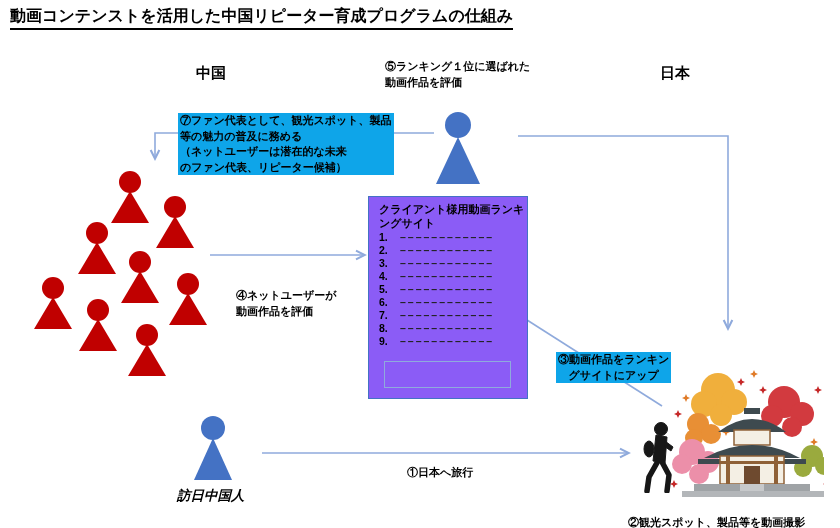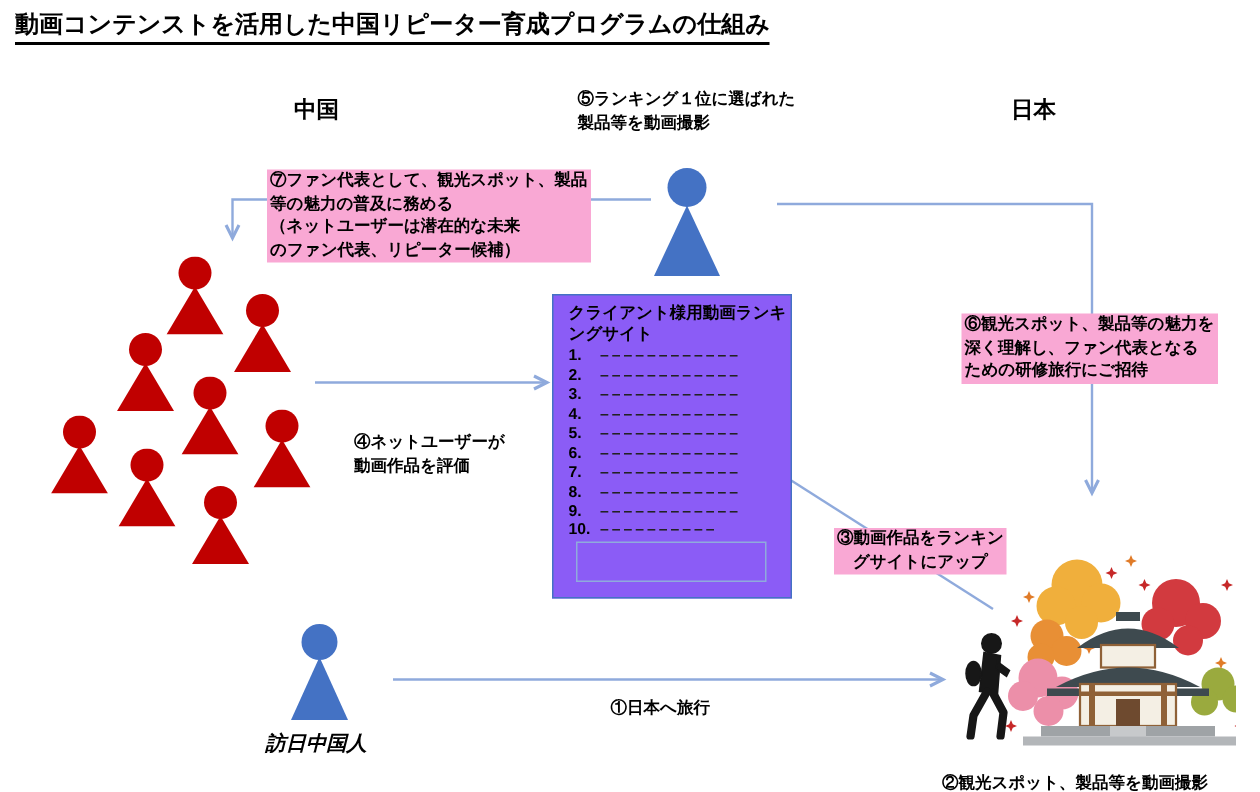--- a/index.html
+++ b/index.html
@@ -3,21 +3,21 @@
 <meta charset="utf-8">
 <style>
   html,body{margin:0;padding:0;background:#fff;}
   .canvas{position:relative;width:824px;height:528px;background:#fff;overflow:hidden;
           font-family:"Liberation Sans",sans-serif;color:#000;}
   .abs{position:absolute;}
   .title{font-size:16px;font-weight:bold;border-bottom:2px solid #000;padding-bottom:1px;z-index:3;}
   .region{font-size:15px;font-weight:bold;z-index:3;}
   .lbl{position:absolute;font-weight:bold;font-size:11px;line-height:15.5px;
        white-space:pre-line;z-index:3;}
-  .lbl.bg{background:#f9a8d4;padding:0 2px;}
+  .lbl.bg{background:#0ea5e9;padding:0 2px;}
   .flow{position:absolute;inset:0;width:840px;height:528px;z-index:1;}
   .flow path.line{fill:none;stroke:var(--arrow,#8FAADC);stroke-width:1.6;}
   .arrowhead{stroke:var(--arrow,#8FAADC);fill:none;stroke-width:1.3;}
   .person{position:absolute;z-index:2;}
   .person.red svg *{fill:var(--red-person,#C00000);}
   .person.blue svg *{fill:var(--blue-person,#4472C4);}
   .rankbox{position:absolute;left:368px;top:196px;width:160px;height:203px;
            border:1.6px solid var(--box-border,#4472C4);background:#8b5cf6;z-index:2;box-sizing:border-box;}
   .rankbox .bxtitle{position:absolute;left:10px;top:5px;font-size:11px;font-weight:bold;
            line-height:14px;white-space:pre-line;}
@@ -30,21 +30,21 @@
   .illus{position:absolute;z-index:2;}
 </style>
 </head>
 <body>
 
 <div class="canvas">
 
   <div class="abs title" style="left:10px;top:6px;">動画コンテンストを活用した中国リピーター育成プログラムの仕組み</div>
 
   <div class="abs region" style="left:196px;top:64px;">中国</div>
-  <div class="abs region" style="left:674px;top:64px;">日本</div>
+  <div class="abs region" style="left:660px;top:64px;">日本</div>
 
   <svg class="flow">
     <defs>
       <marker id="arw" markerWidth="9" markerHeight="9" refX="6" refY="3.5" orient="auto">
         <path class="arrowhead" d="M1,0.8 L6.4,3.5 L1,6.2"></path>
       </marker>
     </defs>
     <g>
         <path class="line" d="M434,133 L155,133 L155,158" marker-end="url(#arw)"></path>
       </g>
@@ -56,30 +56,27 @@
       </g>
     <g>
         <path class="line" d="M662,406 L516,313" marker-end="url(#arw)"></path>
       </g>
     <g>
         <path class="line" d="M262,453 L628,453" marker-end="url(#arw)"></path>
       </g>
   </svg>
 
   <div class="lbl" style="left:385px;top:59px;">⑤ランキング１位に選ばれた
-製品等を動画撮影</div>
+動画作品を評価</div>
   <div class="lbl bg" style="left:178px;top:113px;">⑦ファン代表として、観光スポット、製品
 等の魅力の普及に務める
 （ネットユーザーは潜在的な未来
 のファン代表、リピーター候補）</div>
   <div class="lbl" style="left:236px;top:268px;margin-top:20px;">④ネットユーザーが
 動画作品を評価</div>
-  <div class="lbl bg" style="left:641px;top:209px;">⑥観光スポット、製品等の魅力を
-深く理解し、ファン代表となる
-ための研修旅行にご招待</div>
   <div class="lbl bg" style="left:556px;top:352px;text-align:center;">③動画作品をランキン
 グサイトにアップ</div>
   <div class="lbl" style="left:407px;top:465px;">①日本へ旅行</div>
   <div class="lbl" style="left:628px;top:501px;margin-top:14px;">②観光スポット、製品等を動画撮影</div>
 
   <div class="person blue" style="left:434px;top:112px;">
     <svg width="48" height="72" viewBox="0 0 48 72">
         <circle cx="24" cy="13" r="13"></circle>
         <polygon points="24,25 2,72 46,72"></polygon>
       </svg>
@@ -152,24 +149,20 @@
           <span class="num">7.</span>
           <span class="dash">––––––––––––</span>
         </div>
       <div class="rankrow">
           <span class="num">8.</span>
           <span class="dash">––––––––––––</span>
         </div>
       <div class="rankrow">
           <span class="num">9.</span>
           <span class="dash">––––––––––––</span>
-        </div>
-      <div class="rankrow">
-          <span class="num">10.</span>
-          <span class="dash">––––––––––</span>
         </div>
     </div>
     <div class="thumb"></div>
   </div>
 
   <div class="person blue" style="left:191px;top:416px;">
     <svg width="44" height="64" viewBox="0 0 44 64">
         <circle cx="22" cy="12" r="12"></circle>
         <polygon points="22,22 3,64 41,64"></polygon>
       </svg>

